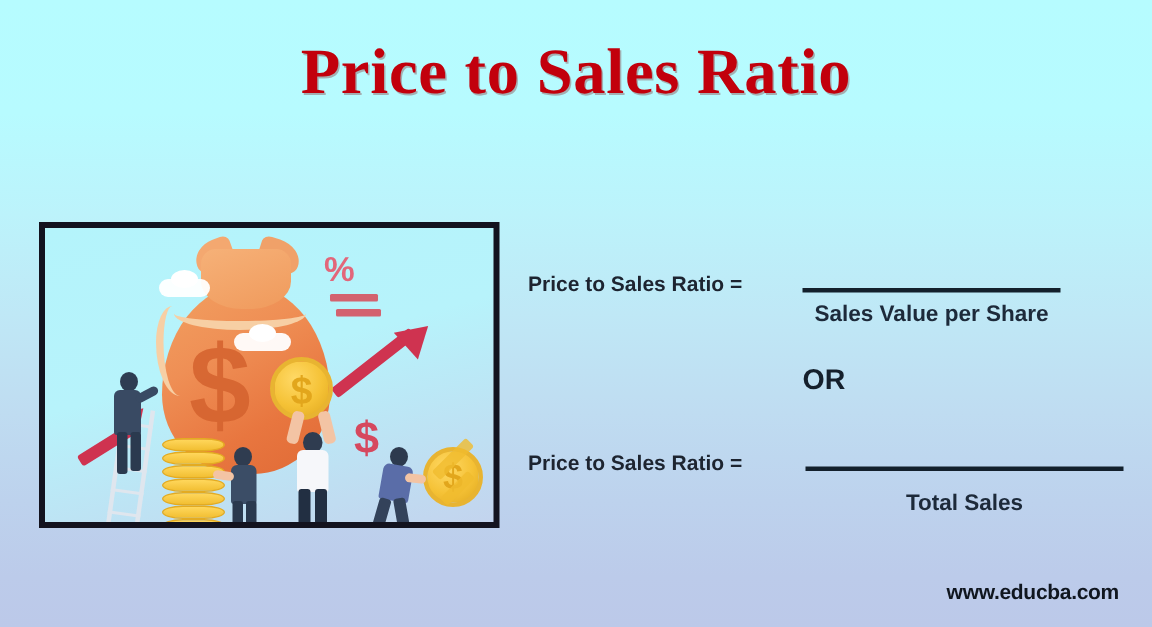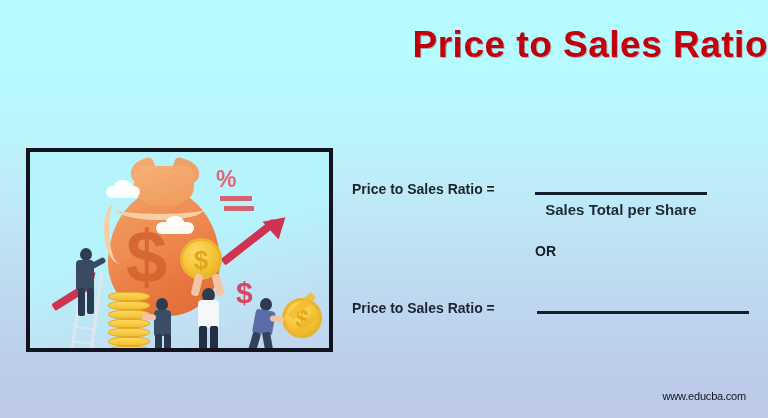--- a/index.html
+++ b/index.html
@@ -27,24 +27,24 @@
        #bcc9e9 100%);
     overflow: hidden;
   }
 
   
   #page-title {
     position: absolute;
     left: 0;
     top: 24px;
     width: 768px;
-    text-align: right;
-    font-family: Liberation Sans, sans-serif;
-    font-weight: bold;
-    font-size: 37px;
+    text-align: center;
+    font-family: Liberation Serif, serif;
+    font-weight: bold;
+    font-size: 43px;
     letter-spacing: 0.5px;
     color: #c2000c;
     text-shadow: 1px 1px 0 rgba(120,0,0,0.30);
   }
 
   
   #illustration-frame {
     position: absolute;
     left: 26px;
     top: 148px;
@@ -221,42 +221,42 @@
   .frac-bar {
     position: absolute;
     height: 3px;
     background: #13202c;
   }
   #or-label {
     position: absolute;
     left: 535px; top: 243px;
     font-family: "Liberation Sans", sans-serif;
     font-weight: bold;
-    font-size: 14px;
+    font-size: 19px;
     color: #15202c;
   }
 
   #formula1-label { left: 352px; top: 181px; }
   #formula1-num   { left: 535px; top: 165px; width: 172px; }
   #formula1-bar   { left: 535px; top: 192px; width: 172px; }
   #formula1-den   { left: 535px; top: 201px; width: 172px; }
 
   #formula2-label { left: 352px; top: 300px; }
   #formula2-num   { left: 537px; top: 283px; width: 212px; }
   #formula2-bar   { left: 537px; top: 311px; width: 212px; }
   #formula2-den   { left: 537px; top: 327px; width: 212px; }
 
   
   #footer-url {
     position: absolute;
     right: 22px;
     bottom: 16px;
     font-family: "Liberation Sans", sans-serif;
-    font-weight: normal;
-    font-size: 11px;
+    font-weight: bold;
+    font-size: 14px;
     color: #10161f;
     letter-spacing: -0.2px;
   }
 </style>
 </head>
 <body>
 
 <div id="slide">
 
   <div id="page-title">Price to Sales Ratio</div>
@@ -343,22 +343,23 @@
       <div class="person-body" style="left:8px;top:12px;width:20px;height:24px;background:#5a6da8;transform:rotate(10deg)"></div>
       <div class="person-arm" style="left:24px;top:18px;width:14px;height:6px;background:#f3c4a4;transform:rotate(6deg)"></div>
       <div class="person-leg" style="left:4px;top:34px;width:8px;height:24px;background:#33425a;transform:rotate(16deg)"></div>
       <div class="person-leg" style="left:18px;top:34px;width:8px;height:24px;background:#33425a;transform:rotate(-10deg)"></div>
     </div>
 
   </div>
 
   <div class="formula-label" id="formula1-label">Price to Sales Ratio =</div>
   <div class="frac-bar" id="formula1-bar"></div>
-  <div class="frac-den" id="formula1-den">Sales Total per Share</div>
+  <div class="frac-den" id="formula1-den">Sales Value per Share</div>
 
   <div id="or-label">OR</div>
 
   <div class="formula-label" id="formula2-label">Price to Sales Ratio =</div>
   <div class="frac-bar" id="formula2-bar"></div>
+  <div class="frac-den" id="formula2-den">Total Sales</div>
 
   <div id="footer-url">www.educba.com</div>
 
 </div>
 
 </body></html>

